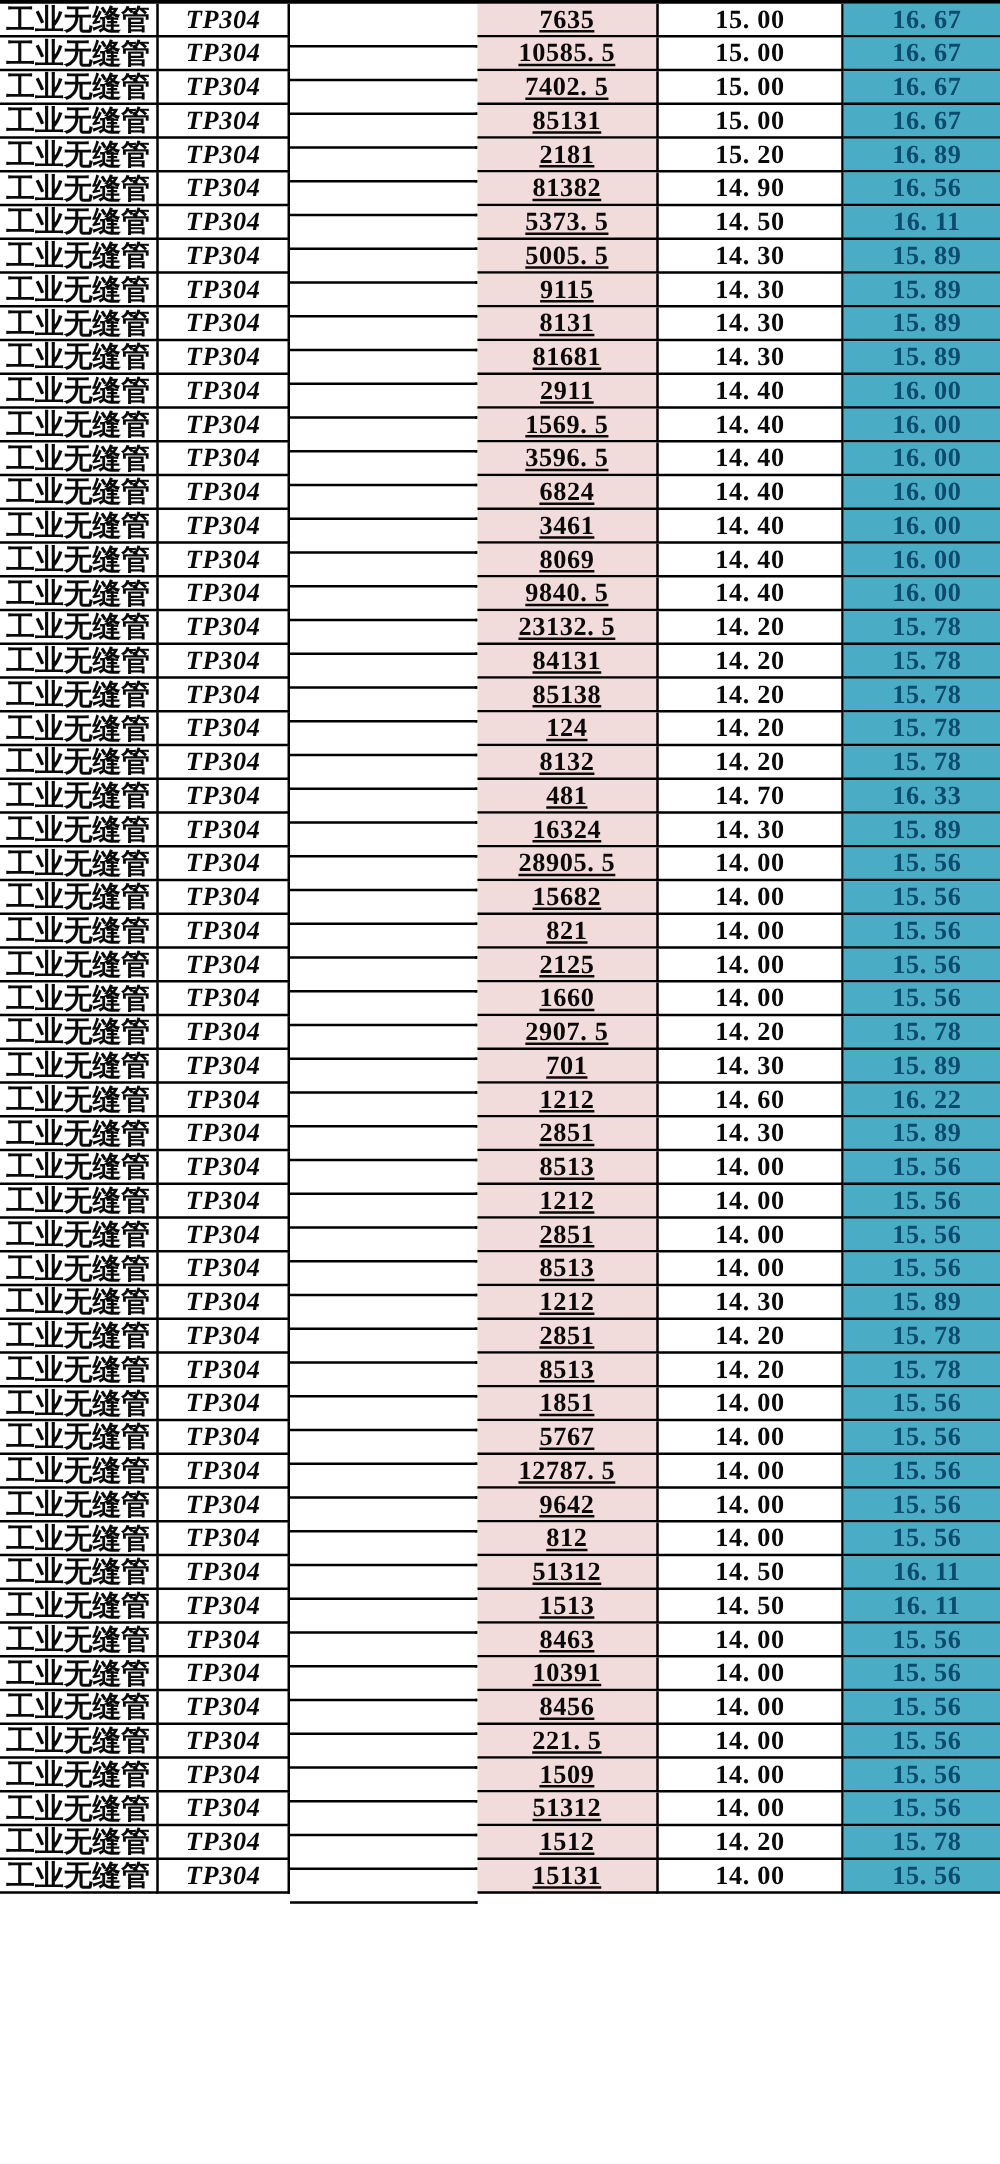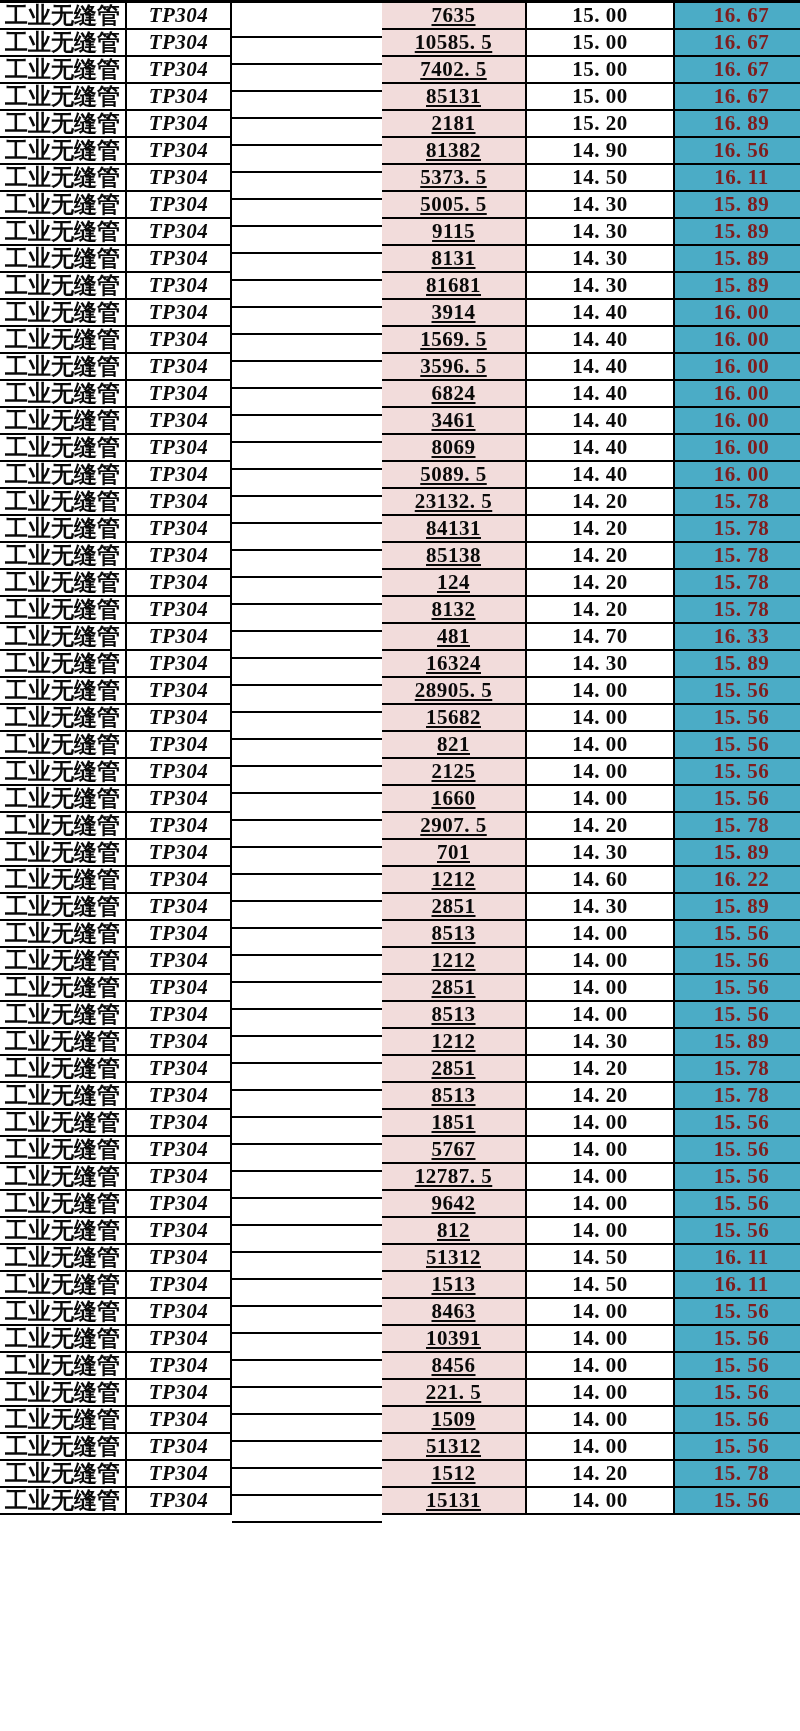--- a/index.html
+++ b/index.html
@@ -23,21 +23,21 @@
     font-size:21px;
     color:#0a0a0a;
     overflow:hidden;white-space:nowrap;
     letter-spacing:0.5px;
   }
   .c-product{width:127px;font-size:23px;letter-spacing:0;}
   .c-material{width:105px;font-style:italic;}
   .c-size{width:150px;margin-top:33px;}
   .c-qty{width:145px;background:var(--qty-bg,#F2DCDB);text-decoration:underline;}
   .c-price{width:148px;text-align:center;}
-  .c-price2{width:125px;background:var(--price2-bg,#4BACC6);border-right:none;padding-left:8px;color:#7f1d1d;}
+  .c-price2{width:125px;background:var(--price2-bg,#4BACC6);border-right:none;padding-left:8px;color:#0c4a6e;}
 </style>
 </head>
 <body>
 
 <div id="sheet">
 
     <div class="row">
       <div class="cell c-product">工业无缝管</div>
       <div class="cell c-material">TP304</div>
       <div class="cell c-size">36*4</div>
@@ -133,21 +133,21 @@
       <div class="cell c-size">38*6</div>
       <div class="cell c-qty">81681</div>
       <div class="cell c-price">14. 30</div>
       <div class="cell c-price2">15. 89</div>
     </div>
 
     <div class="row">
       <div class="cell c-product">工业无缝管</div>
       <div class="cell c-material">TP304</div>
       <div class="cell c-size">40*3</div>
-      <div class="cell c-qty">3914</div>
+      <div class="cell c-qty">2911</div>
       <div class="cell c-price">14. 40</div>
       <div class="cell c-price2">16. 00</div>
     </div>
 
     <div class="row">
       <div class="cell c-product">工业无缝管</div>
       <div class="cell c-material">TP304</div>
       <div class="cell c-size">40*3. 5</div>
       <div class="cell c-qty">1569. 5</div>
       <div class="cell c-price">14. 40</div>
@@ -187,21 +187,21 @@
       <div class="cell c-size">40*8</div>
       <div class="cell c-qty">8069</div>
       <div class="cell c-price">14. 40</div>
       <div class="cell c-price2">16. 00</div>
     </div>
 
     <div class="row">
       <div class="cell c-product">工业无缝管</div>
       <div class="cell c-material">TP304</div>
       <div class="cell c-size">42*2. 5</div>
-      <div class="cell c-qty">5089. 5</div>
+      <div class="cell c-qty">9840. 5</div>
       <div class="cell c-price">14. 40</div>
       <div class="cell c-price2">16. 00</div>
     </div>
 
     <div class="row">
       <div class="cell c-product">工业无缝管</div>
       <div class="cell c-material">TP304</div>
       <div class="cell c-size">42*3</div>
       <div class="cell c-qty">23132. 5</div>
       <div class="cell c-price">14. 20</div>

